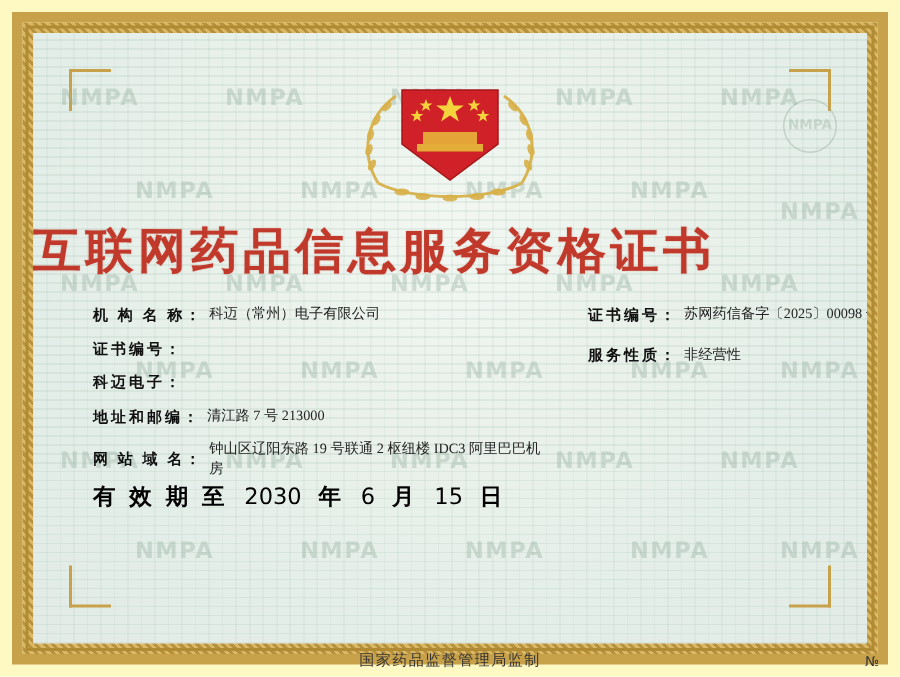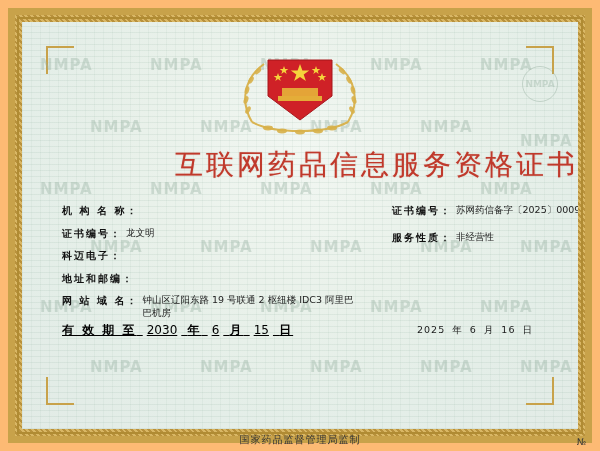--- a/index.html
+++ b/index.html
@@ -5,21 +5,21 @@
   html,body{margin:0;padding:0;}
   body{
     width:600px;height:451px;
     background:#ffffff;
     font-family:"DejaVu Sans","Liberation Sans",sans-serif;
     overflow:hidden;
   }
   .cert-wrap{
     position:relative;
     width:600px;height:451px;
-    background:#fdba74;
+    background:#fef9c3;
     overflow:hidden;
   }
   
   .border-outer{
     position:absolute;left:8px;top:8px;right:8px;bottom:8px;
     border:7px solid #c8a24a;
     box-sizing:border-box;
     background:
       repeating-linear-gradient(45deg,#d9b765 0 2px,#b8913c 2px 4px);
   }
@@ -69,39 +69,40 @@
   }
   
   .emblem{
     position:absolute;left:50%;top:22px;transform:translateX(-50%);
     width:132px;height:92px;
   }
   .emblem svg{display:block;}
   
   .title{
     position:absolute;left:0;right:0;top:124px;
-    text-align:right;
+    text-align:left;
     color:#c0392b;
-    font-size:28px;
-    font-weight:normal;
+    font-size:32px;
+    font-weight:bold;
     letter-spacing:3px;
     font-family:"DejaVu Sans","Liberation Sans",sans-serif;
     text-shadow:0 0 1px rgba(192,57,43,.5);
   }
   
   .fields{
     position:absolute;left:40px;top:182px;right:34px;
     font-size:9.5px;
     color:#1b1b1b;
   }
   .row{
     display:flex;
-    align-items:flex-start;
+    align-items:center;
     margin-bottom:9px;
     line-height:1.35;
+    font-family:Liberation Serif, serif;
   }
   .lbl{
     flex:0 0 auto;
     letter-spacing:2px;
     font-weight:bold;
     color:#111;
     white-space:nowrap;
     font-size:10px;
   }
   .val{
@@ -118,24 +119,23 @@
   .domain-line2{
     padding-left:4px;
     font-size:8.5px;
     color:#333;
     margin-top:2px;
     letter-spacing:0;
   }
   
   .validity{
     position:absolute;left:40px;top:300px;
-    font-size:12px;
+    font-size:15px;
     font-weight:bold;
     letter-spacing:2px;
-    text-decoration:underline;
   }
   .validity .num{font-weight:normal;letter-spacing:0;padding:0 4px;}
   
   .issuedate{
     position:absolute;left:392px;top:302px;
     font-size:9.5px;
     letter-spacing:1px;
     color:#1b1b1b;
   }
   .issuedate .num{padding:0 3px;}
@@ -257,30 +257,31 @@
       </svg>
     </div>
 
     <div class="title">互联网药品信息服务资格证书</div>
 
     <div class="fields">
 
       <div class="left-col">
         <div class="row">
           <span class="lbl">机 构 名 称：</span>
+          <span class="val">科迈（常州）电子有限公司</span>
         </div>
         <div class="row">
           <span class="lbl">证书编号：</span>
-          <span class="val">龙文明</span>
         </div>
         <div class="row">
           <span class="lbl">科迈电子：</span>
         </div>
         <div class="row">
           <span class="lbl">地址和邮编：</span>
+          <span class="val">清江路 7 号    213000</span>
         </div>
         <div class="row">
           <span class="lbl">网 站 域 名：</span>
           <span class="val">钟山区辽阳东路 19 号联通 2 枢纽楼 IDC3 阿里巴巴机房</span>
         </div>
       </div>
 
       <div class="right-col">
         <div class="row">
           <span class="lbl">证书编号：</span>
@@ -297,27 +298,19 @@
     <div class="validity">
       <span>有 效 期 至</span>
       <span class="num">2030</span>
       <span>年</span>
       <span class="num">6</span>
       <span>月</span>
       <span class="num">15</span>
       <span>日</span>
     </div>
 
-    <div class="issuedate">
-      <span class="num">2025</span>
-      <span>年</span>
-      <span class="num">6</span>
-      <span>月</span>
-      <span class="num">16</span>
-      <span>日</span>
-    </div>
 
   </div>
 
   <div class="footer-center">国家药品监督管理局监制</div>
   <div class="footer-right">№</div>
 
 </div>
 
 </body></html>

